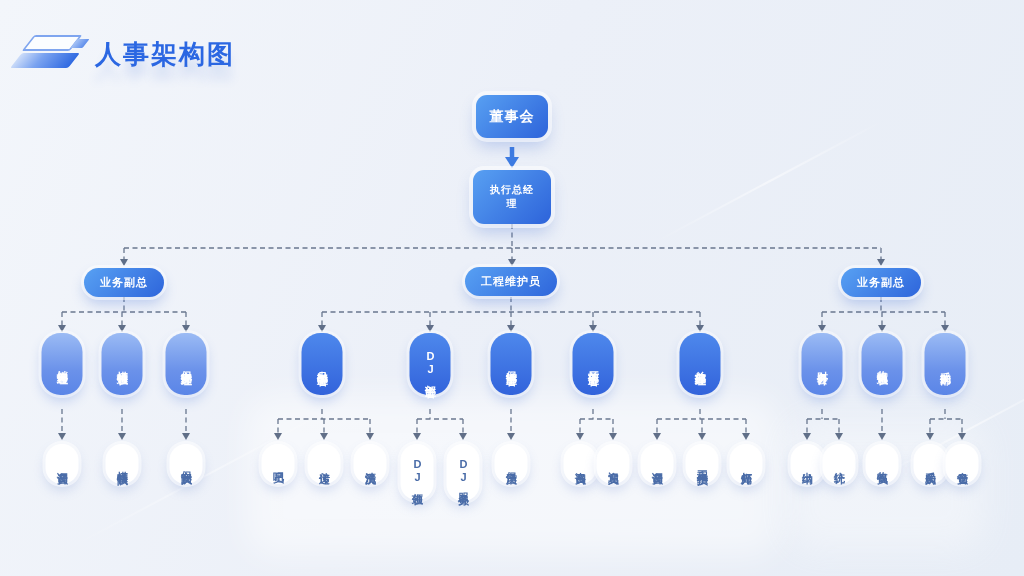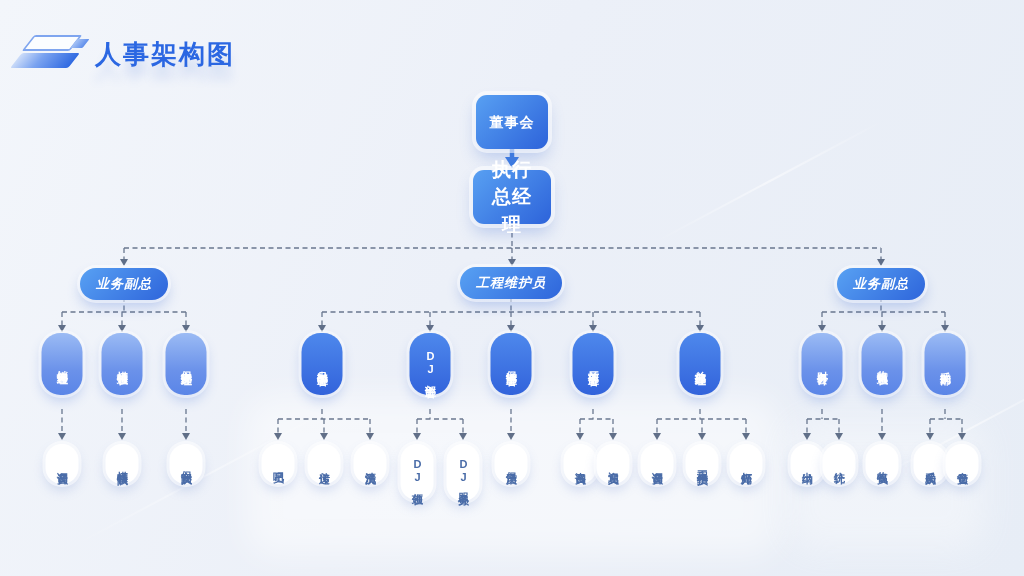--- a/index.html
+++ b/index.html
@@ -18,22 +18,22 @@
   .title{position:absolute;left:95px;top:37px;font-size:26px;font-weight:bold;color:#2b67e2;letter-spacing:2px;text-shadow:0 14px 10px rgba(90,130,220,.18);}
   
   .node{position:absolute;transform:translateX(-50%);box-sizing:border-box;}
   .box{display:flex;align-items:center;justify-content:center;text-align:center;
     background:linear-gradient(135deg,#58a0f2 0%,#2d63da 100%);border-radius:11px;
     color:#fff;font-weight:bold;font-size:14px;letter-spacing:1px;line-height:1.45;
     box-shadow:0 0 0 4px rgba(255,255,255,.55),0 9px 16px rgba(70,110,210,.28);}
   .gm-text{display:inline-block;width:48px;}
   .head{padding:7px 16px;border-radius:16px;white-space:nowrap;
     background:linear-gradient(135deg,#58a1f3 0%,#2e65db 100%);
-    color:#fff;font-size:13px;font-weight:bold;letter-spacing:1px;
-    box-shadow:0 0 0 3px rgba(255,255,255,.5),0 7px 13px rgba(80,120,215,.32);font-style:italic;}
+    color:#fff;font-size:11px;font-weight:bold;letter-spacing:1px;
+    box-shadow:0 0 0 3px rgba(255,255,255,.5),0 7px 13px rgba(80,120,215,.32);}
   .vpill{writing-mode:vertical-rl;text-orientation:upright;text-align:center;letter-spacing:1px;}
   .dept{height:62px;padding:7px 13px;border-radius:19px;color:#fff;font-size:11px;font-weight:bold;
     box-shadow:0 0 0 3px rgba(255,255,255,.45),0 6px 12px rgba(90,130,220,.30);}
   .dept.light{background:linear-gradient(180deg,#9bbbf4 0%,#6b92ea 60%,#5a85e7 100%);}
   .dept.vivid{background:linear-gradient(180deg,#4e88ec 0%,#3263db 100%);}
   .staff{min-height:40px;padding:14px 9px;border-radius:16px;background:#ffffff;
     color:#4a6ca8;font-size:11px;font-weight:bold;
     box-shadow:0 0 0 3px rgba(255,255,255,.55),0 6px 12px rgba(110,140,210,.28);}
   svg.wires{position:absolute;left:0;top:0;}
 </style>
@@ -103,24 +103,24 @@
         <polygon points="698,433 706,433 702,440"></polygon>
         <polygon points="742,433 750,433 746,440"></polygon>
       <polygon points="803,433 811,433 807,440"></polygon>
         <polygon points="835,433 843,433 839,440"></polygon>
       <polygon points="878,433 886,433 882,440"></polygon>
       <polygon points="926,433 934,433 930,440"></polygon>
         <polygon points="958,433 966,433 962,440"></polygon>
     </g>
   </svg>
 
-  <div class="node box" style="left:512px;top:95px;width:72px;height:54px;text-align:center;">
+  <div class="node box" style="left:512px;top:95px;width:72px;height:43px;text-align:center;">
     <span>董事会</span>
   </div>
-  <div class="node box" style="left:512px;top:170px;width:78px;height:54px;font-size:19px;">
+  <div class="node box" style="left:512px;top:170px;width:78px;height:54px;font-size:10px;">
     <span class="gm-text">执行总经理</span>
   </div>
 
   <div class="node head" style="left:124px;top:268px;">业务副总</div>
   <div class="node head" style="left:511px;top:267px;">工程维护员</div>
   <div class="node head" style="left:881px;top:268px;">业务副总</div>
 
   <div class="node vpill dept light" style="left:62px;top:333px;">销售经理</div>
   <div class="node vpill dept light" style="left:122px;top:333px;">模特领班</div>
   <div class="node vpill dept light" style="left:186px;top:333px;">保安部经理</div>

